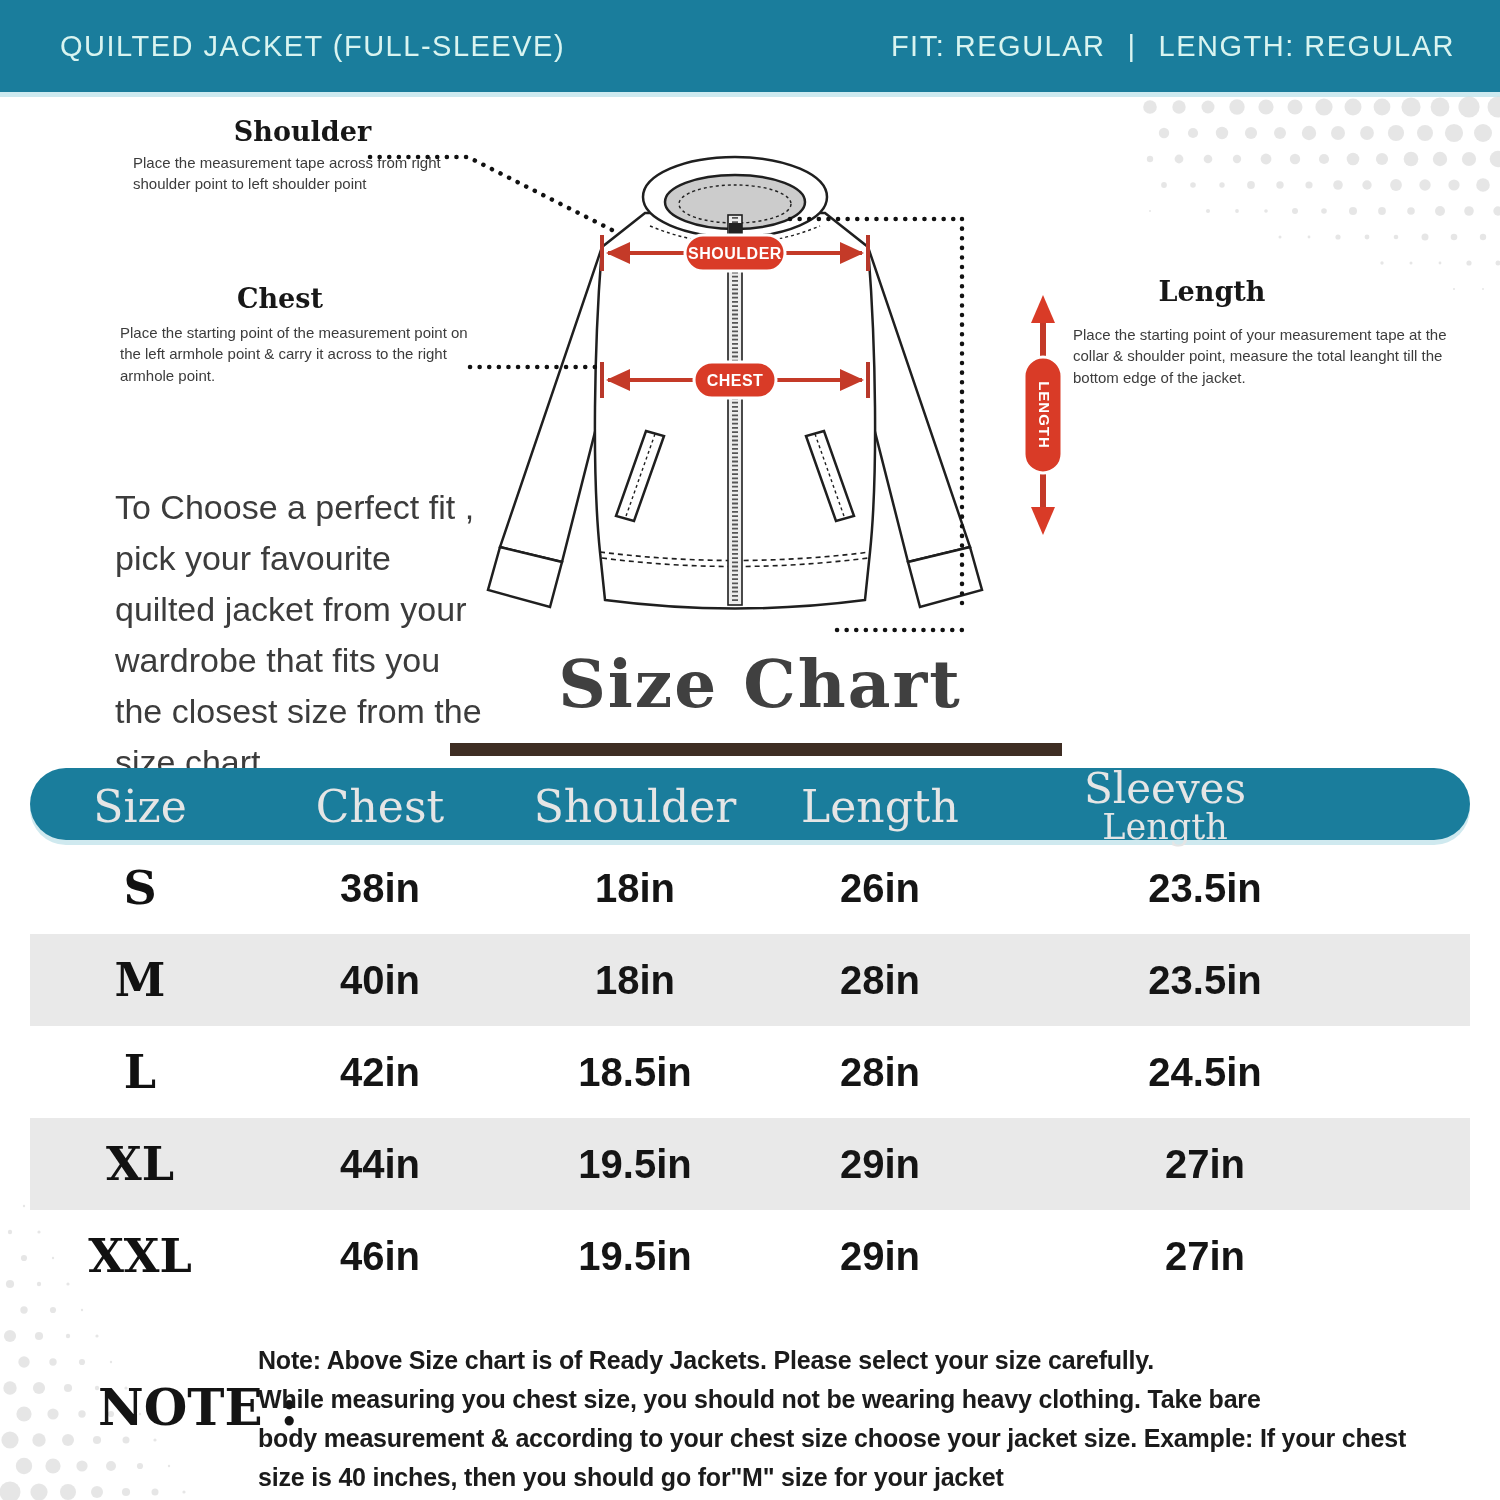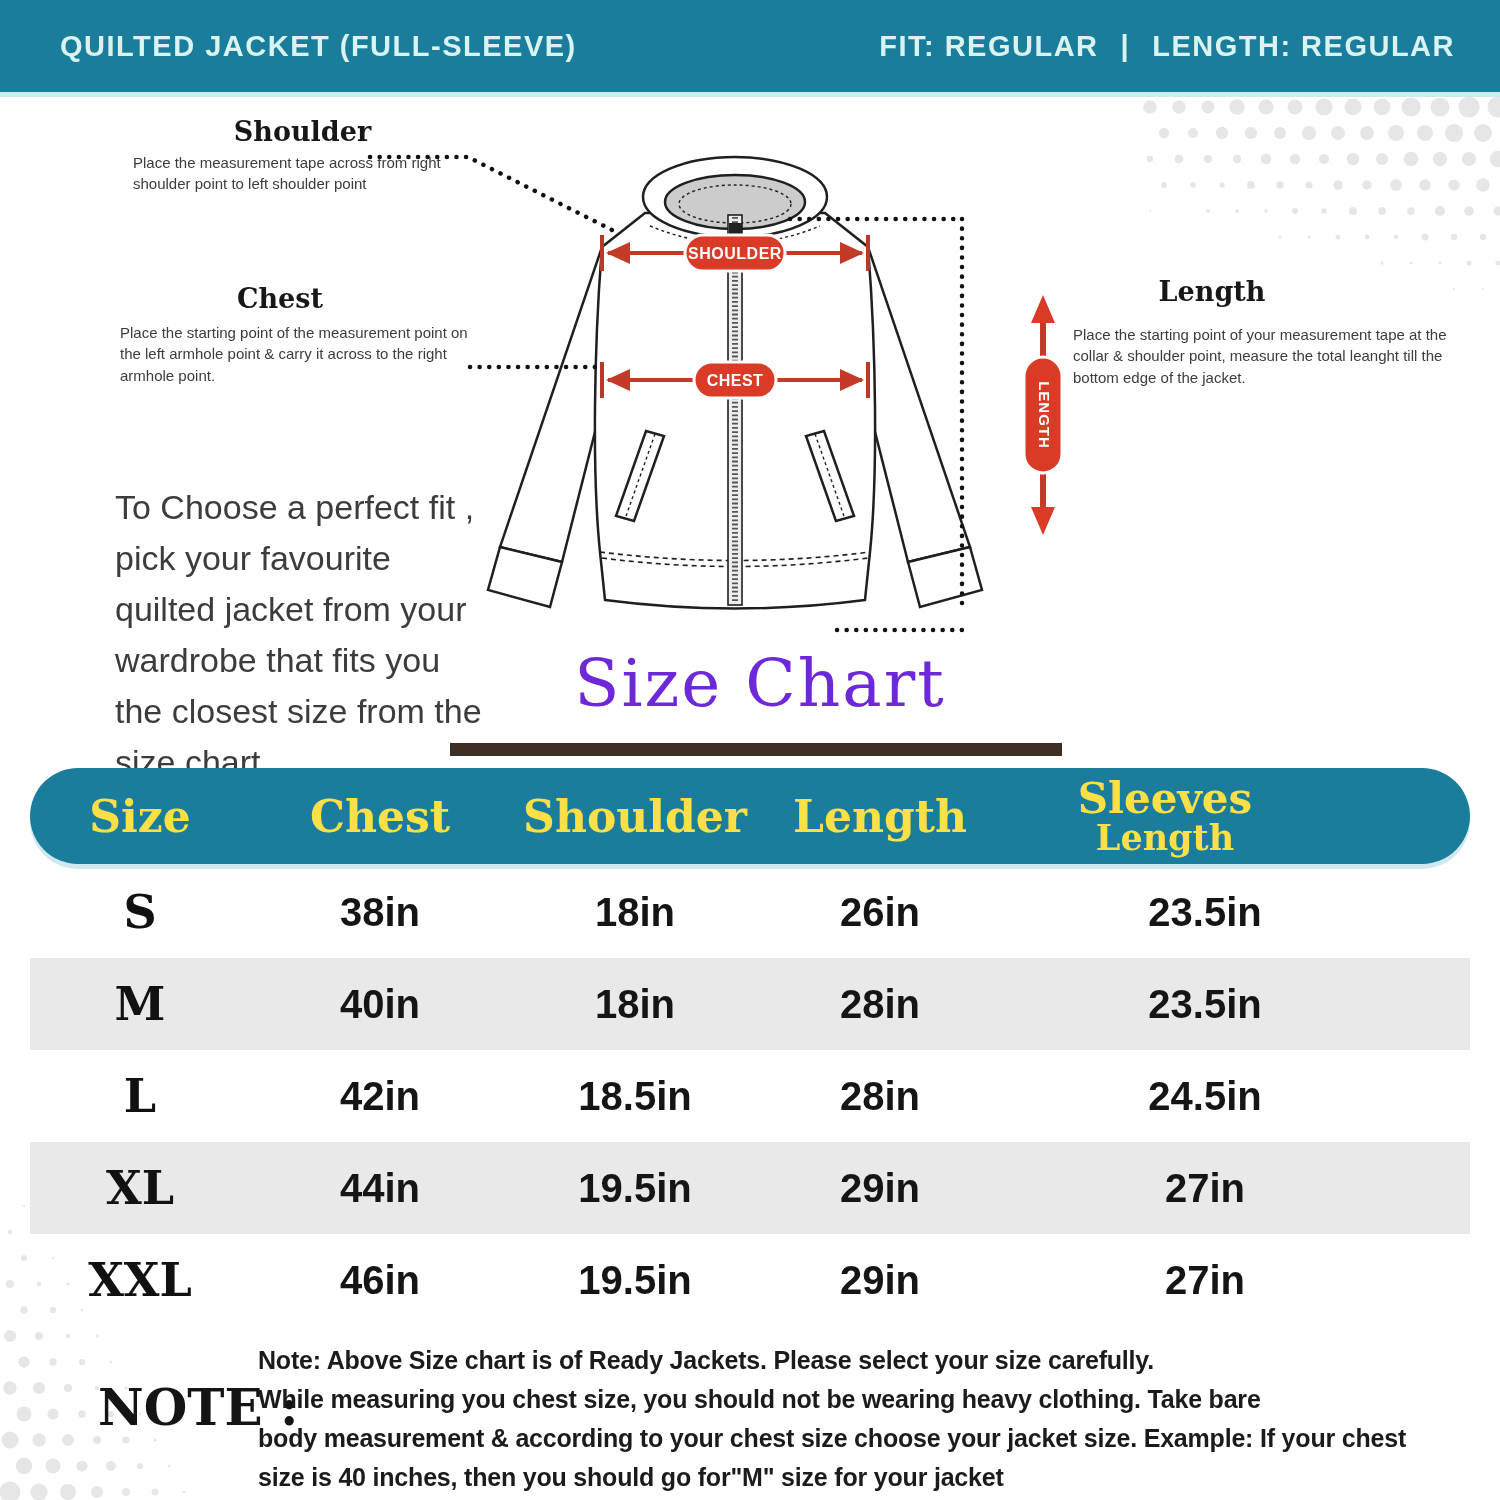--- a/index.html
+++ b/index.html
@@ -1,37 +1,37 @@
 <!DOCTYPE html>
 <html><head>
 <meta charset="utf-8">
 <style>
   html,body{margin:0;padding:0;background:#fff;}
   .page{position:relative;width:1500px;height:1500px;background:#ffffff;overflow:hidden;
         font-family:"Liberation Sans",sans-serif;color:#1c1c1c;}
   
   .banner{position:absolute;left:0;top:0;width:100%;height:92px;background:#1a7d9c;
-          box-shadow:0 5px 0 #cdeaf0;display:flex;align-items:center;justify-content:space-between;font-weight:bold;}
+          box-shadow:0 5px 0 #cdeaf0;display:flex;align-items:center;justify-content:space-between;}
   .banner .title{margin-left:60px;font-size:29px;letter-spacing:1.5px;color:#d9f4f0;}
   .banner .fitwrap{margin-right:45px;display:flex;align-items:flex-end;gap:22px;
                    font-size:29px;letter-spacing:1.5px;color:#d9f4f0;}
   
   .h-serif{font-family:"DejaVu Serif",serif;font-weight:bold;color:#171717;}
   .ins-head{position:absolute;font-size:27px;text-align:center;}
   .ins-body{position:absolute;font-size:15px;line-height:1.42;color:#3c3c3c;}
   .fit-tip{position:absolute;left:115px;top:482px;width:370px;font-size:34px;line-height:1.5;color:#3c3c3c;}
   
   .sc-title{position:absolute;left:460px;top:645px;width:600px;text-align:center;
-            font-family:"DejaVu Serif",serif;font-size:66px;font-weight:400;color:#6d28d9;letter-spacing:2px;}
+            font-family:"DejaVu Serif",serif;font-size:66px;font-weight:700;color:#404040;letter-spacing:2px;}
   .sc-bar{position:absolute;left:450px;top:743px;width:612px;height:13px;background:#3e2d23;}
   
   .size-table{position:absolute;left:30px;top:768px;width:1440px;}
   .t-grid{display:grid;grid-template-columns:220px 260px 250px 240px 1fr;align-items:center;}
-  .t-header{height:96px;background:#1a7d9c;border-radius:48px;box-shadow:0 5px 0 #cfe9ef;
-            color:#fde047;font-family:"DejaVu Serif",serif;font-weight:bold;}
+  .t-header{height:72px;background:#1a7d9c;border-radius:48px;box-shadow:0 5px 0 #cfe9ef;
+            color:#e5e5e5;font-family:"DejaVu Serif",serif;font-weight:normal;}
   .t-header .cell{font-size:44px;text-align:center;}
   .t-header .sleeves{line-height:1.0;padding-right:140px;}
   .t-header .sleeves .l1{font-size:42px;}
   .t-header .sleeves .l2{font-size:35px;}
   .t-rows{margin-top:2px;}
   .t-row{height:92px;}
   .t-row:nth-child(2n){background:#e9e9e9;}
   .t-row .size{font-family:"DejaVu Serif",serif;font-weight:bold;font-size:46px;text-align:center;color:#111;}
   .t-row .val{font-size:40px;font-weight:bold;text-align:center;color:#151515;}
   .t-row .c5{padding-right:60px;}

